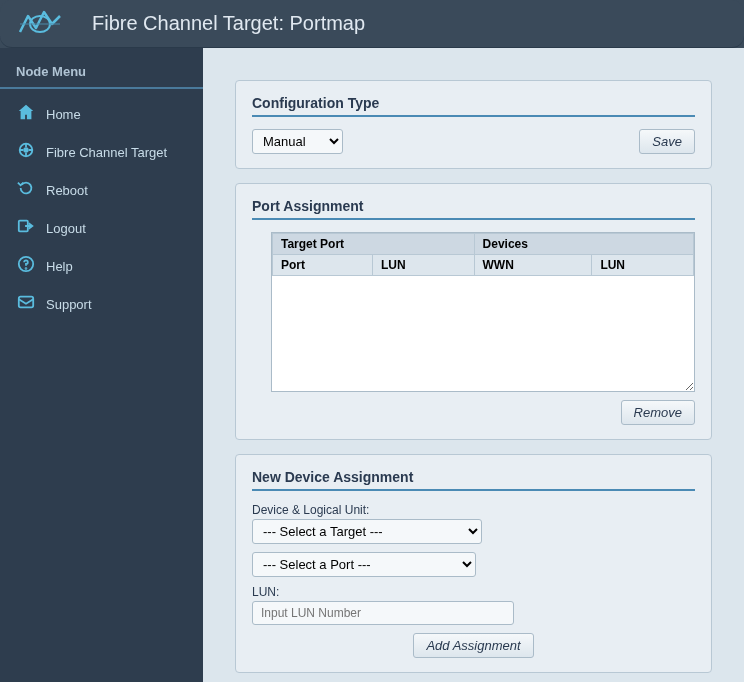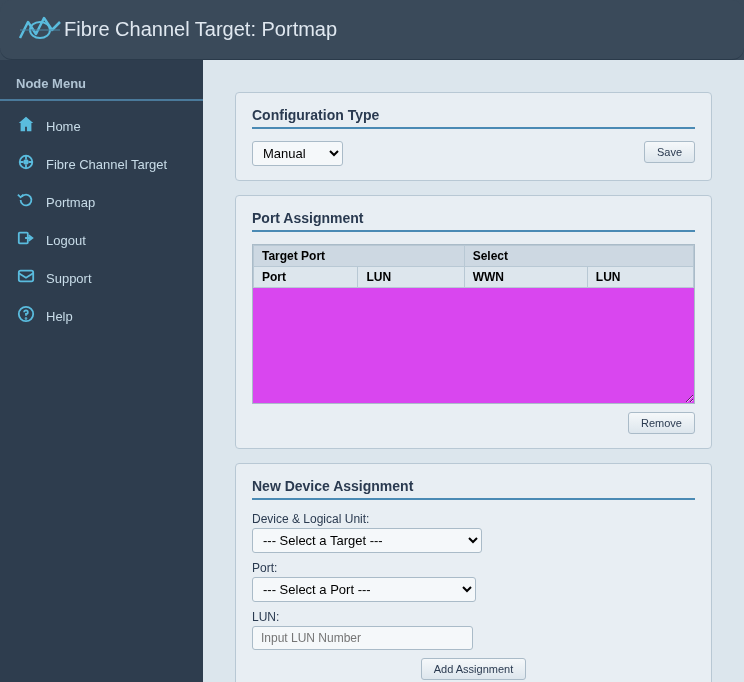--- a/index.html
+++ b/index.html
@@ -13,23 +13,23 @@
       flex-direction: column;
       overflow: hidden;
     }
 
     
     .header {
       background: #3a4a5a;
       display: flex;
       align-items: center;
       padding: 8px 16px;
-      gap: 0;
+      gap: 28px;
       border-bottom: 1px solid #2a3a4a;
-      height: 60px;
+      height: 48px;
       border-radius: 12px;
     }
     .header-logo {
       width: 48px;
       height: 32px;
     }
     .header-title {
       color: #e0e8f0;
       font-size: 20px;
       font-weight: normal;
@@ -100,51 +100,53 @@
     .panel-title {
       font-weight: bold;
       font-size: 14px;
       color: #2a3a50;
       margin-bottom: 12px;
       border-bottom: 2px solid #4a8ab4;
       padding-bottom: 4px;
     }
     .config-save-row {
       display: flex;
-      align-items: flex-start;
+      align-items: flex-end;
       justify-content: space-between;
     }
     select {
       border: 1px solid #aabbc8;
       background: #f5f8fa;
       padding: 3px 20px 3px 6px;
       font-size: 13px;
       border-radius: 3px;
       cursor: pointer;
       appearance: auto;
     }
 
     
     button {
       background: linear-gradient(to bottom, #f5f8fa, #dde6ed);
       border: 1px solid #aabbc8;
       padding: 4px 12px;
-      font-size: 11px;
+      font-size: 13px;
       border-radius: 3px;
       cursor: pointer;
       color: #2a3a50;
+      font-style: italic;
     }
 
     
     .port-table-wrapper {
       border: 1px solid #aabbc8;
-      background: #d946ef;
+      background: #ffffff;
       min-height: 160px;
       overflow: auto;
       resize: both;
+      margin-left: 19px;
     }
     .port-table {
       width: 100%;
       border-collapse: collapse;
       font-size: 12px;
     }
     .port-table th, .port-table td {
       border: 1px solid #b8c8d4;
       padding: 3px 8px;
       text-align: left;
@@ -233,52 +235,52 @@
       <span>Fibre Channel Target</span>
     </div>
 
     <div class="sidebar-item">
       <span class="sidebar-icon">
         <svg width="18" height="18" viewBox="0 0 20 20" fill="none" stroke="#5abcde" stroke-width="2">
             <path d="M4 10a6 6 0 1 0 1.2-3.6"></path>
             <polyline points="1,4 4,7 7,4" fill="none" stroke="#5abcde" stroke-width="2"></polyline>
           </svg>
       </span>
-      <span>Portmap</span>
+      <span>Reboot</span>
     </div>
 
     <div class="sidebar-item">
       <span class="sidebar-icon">
         <svg width="18" height="18" viewBox="0 0 20 20" fill="none" stroke="#5abcde" stroke-width="2">
             <rect x="2" y="4" width="10" height="12" rx="1"></rect>
             <path d="M13 7l4 3-4 3M9 10h8"></path>
           </svg>
       </span>
       <span>Logout</span>
-    </div>
-
-    <div class="sidebar-item">
-      <span class="sidebar-icon">
-        <svg width="18" height="18" viewBox="0 0 20 20" fill="none" stroke="#5abcde" stroke-width="2">
-            <rect x="2" y="4" width="16" height="12" rx="2"></rect>
-            <path d="M2 7l8 5 8-5" stroke="#5abcde" stroke-width="2"></path>
-          </svg>
-      </span>
-      <span>Support</span>
     </div>
 
     <div class="sidebar-item">
       <span class="sidebar-icon">
         <svg width="18" height="18" viewBox="0 0 20 20" fill="none" stroke="#5abcde" stroke-width="2">
             <circle cx="10" cy="10" r="8"></circle>
             <path d="M8 8a2 2 0 1 1 2 2c0 1.5 0 2 0 2" stroke="#5abcde" stroke-width="2"></path>
             <circle cx="10" cy="15" r="0.5" fill="#5abcde" stroke="#5abcde"></circle>
           </svg>
       </span>
       <span>Help</span>
+    </div>
+
+    <div class="sidebar-item">
+      <span class="sidebar-icon">
+        <svg width="18" height="18" viewBox="0 0 20 20" fill="none" stroke="#5abcde" stroke-width="2">
+            <rect x="2" y="4" width="16" height="12" rx="2"></rect>
+            <path d="M2 7l8 5 8-5" stroke="#5abcde" stroke-width="2"></path>
+          </svg>
+      </span>
+      <span>Support</span>
     </div>
   </nav>
 
   <main class="main-content">
 
     <div class="panel">
       <div class="panel-title">Configuration Type</div>
       <div class="config-save-row">
         <select>
           <option>Manual</option>
@@ -288,21 +290,21 @@
       </div>
     </div>
 
     <div class="panel">
       <div class="panel-title">Port Assignment</div>
       <div class="port-table-wrapper">
         <table class="port-table">
           <thead>
             <tr class="group-header">
               <th colspan="2">Target Port</th>
-              <th colspan="2">Select</th>
+              <th colspan="2">Devices</th>
             </tr>
             <tr class="sub-header">
               <th>Port</th>
               <th>LUN</th>
               <th>WWN</th>
               <th>LUN</th>
             </tr>
           </thead>
           <tbody>
           </tbody>
@@ -320,32 +322,31 @@
         <div>
           <div class="field-label">Device &amp; Logical Unit:</div>
           <div class="field-select">
             <select style="width:230px;">
               <option>--- Select a Target ---</option>
             </select>
           </div>
         </div>
 
         <div>
-          <div class="field-label">Port:</div>
           <div class="field-select">
             <select style="width:224px;">
               <option>--- Select a Port ---</option>
             </select>
           </div>
         </div>
 
         <div>
           <div class="field-label">LUN:</div>
           <div class="field-input">
-            <input type="text" style="width: 221px; border: 1px solid rgb(170, 187, 200); background: rgb(245, 248, 250); padding: 4px 8px; font-size: 12px; border-radius: 3px; color: rgb(136, 136, 136);" placeholder="Input LUN Number">
+            <input type="text" style="width: 262px; border: 1px solid rgb(170, 187, 200); background: rgb(245, 248, 250); padding: 4px 8px; font-size: 12px; border-radius: 3px; color: rgb(136, 136, 136);" placeholder="Input LUN Number">
           </div>
         </div>
 
       </div>
       <div class="add-row">
         <button>Add Assignment</button>
       </div>
     </div>
 
   </main>

